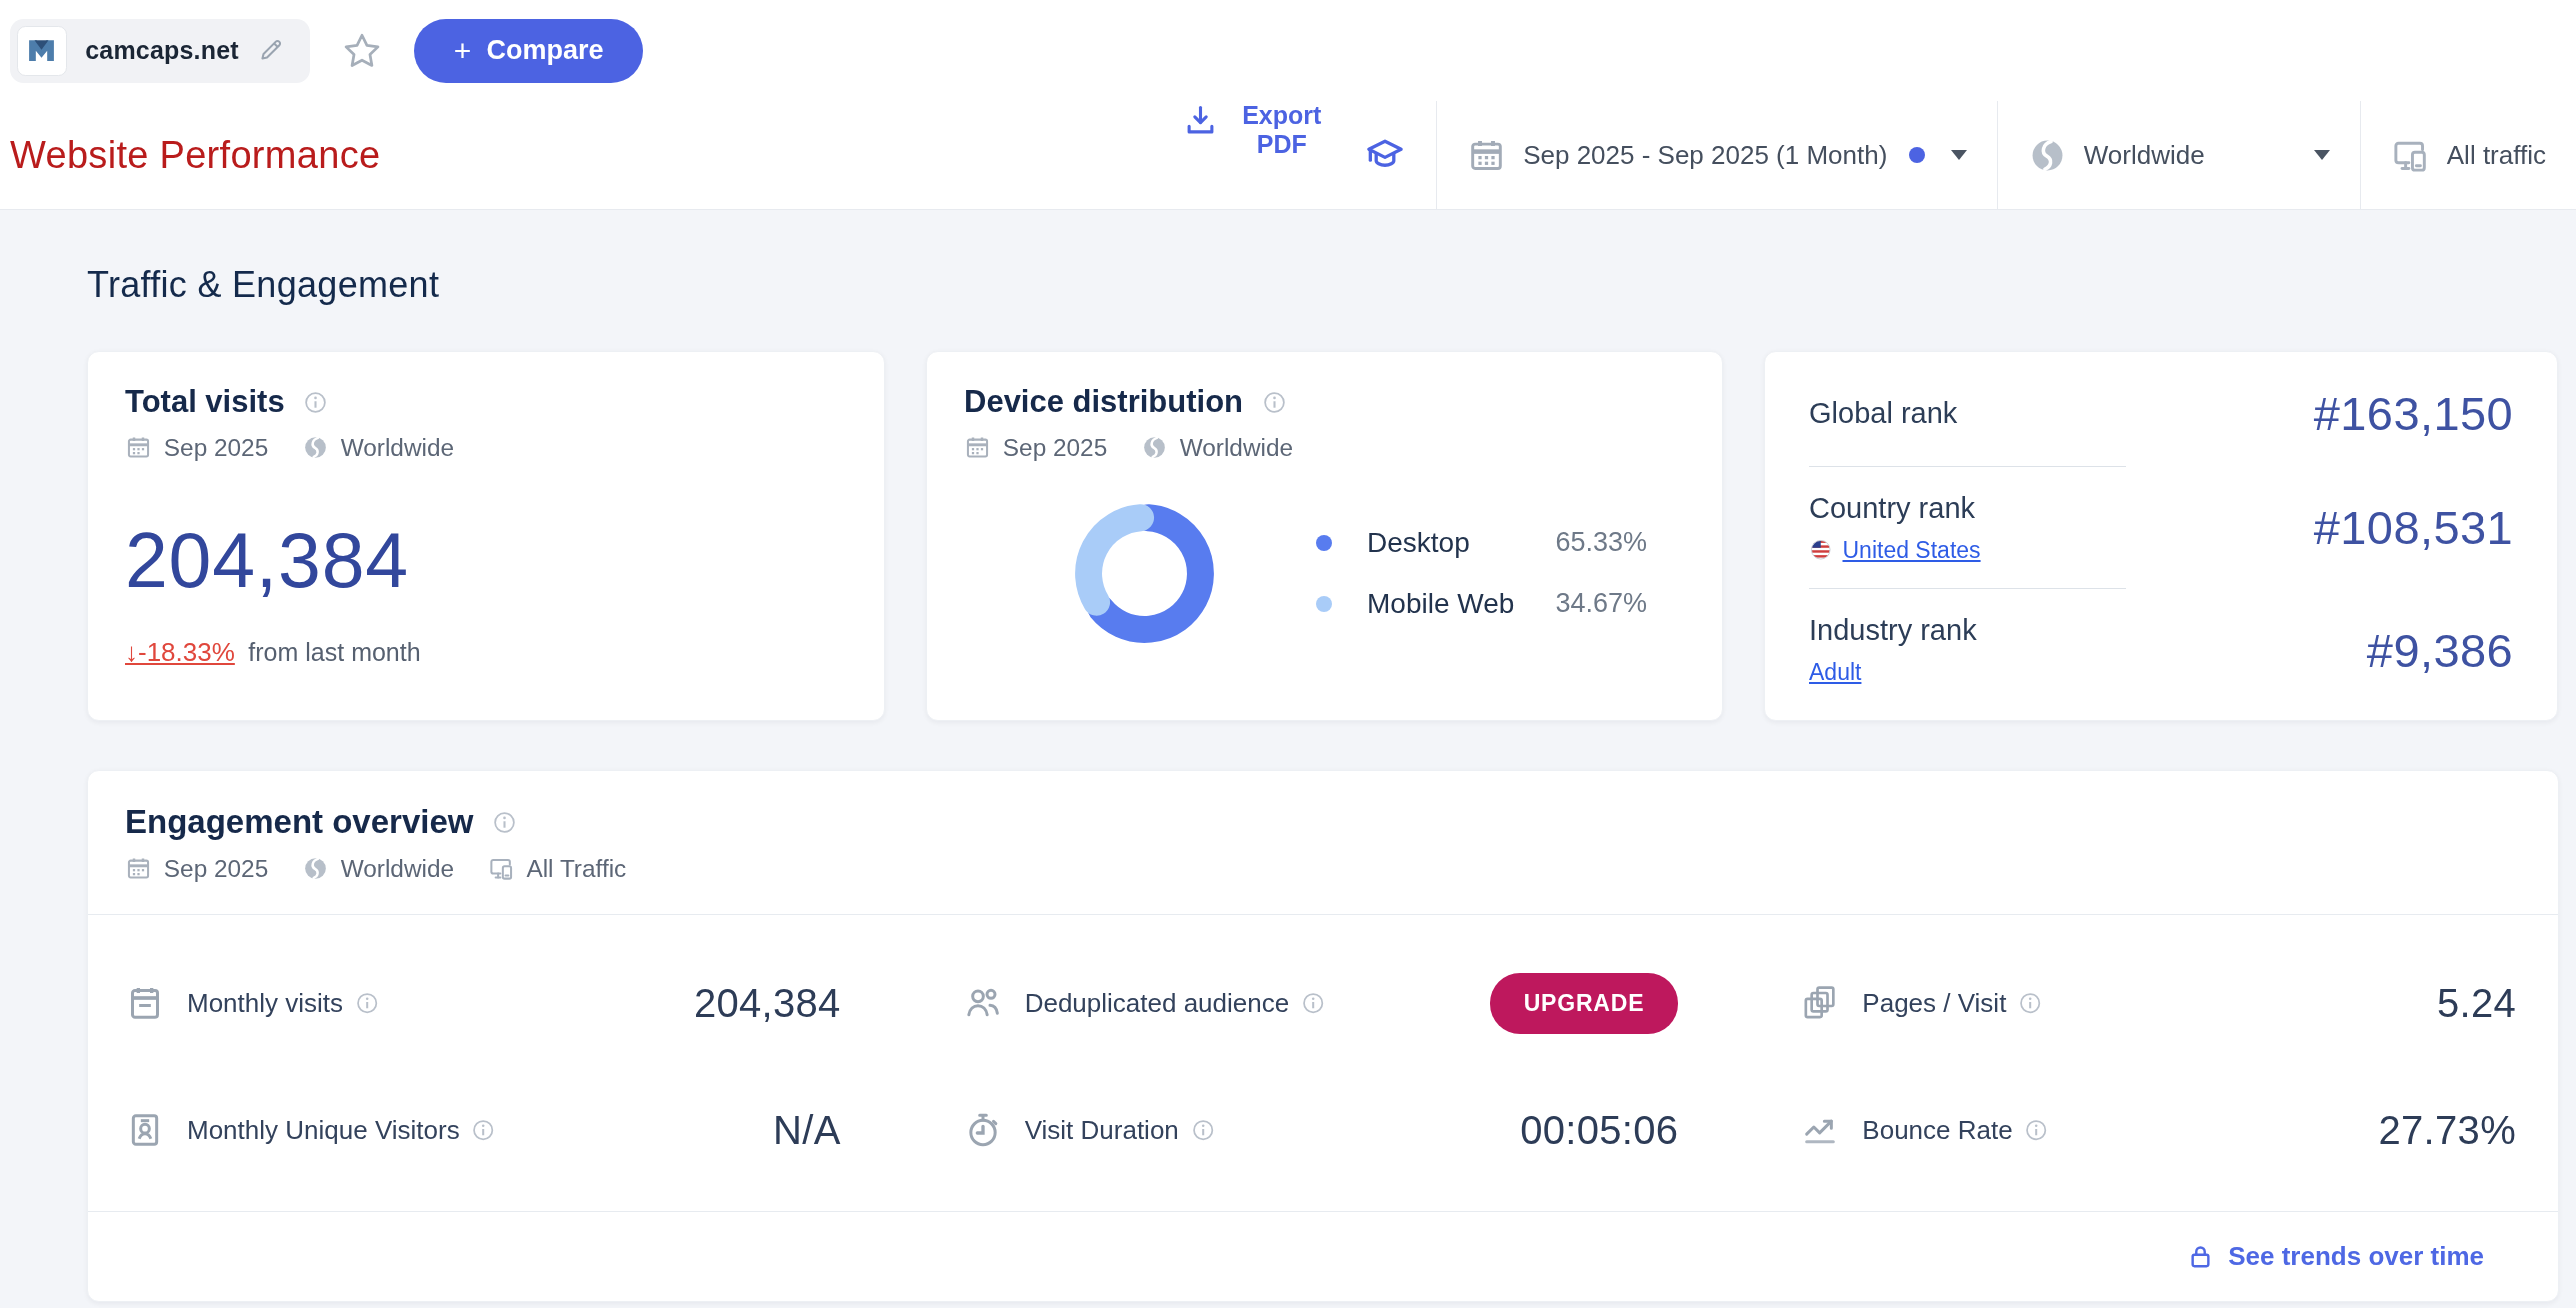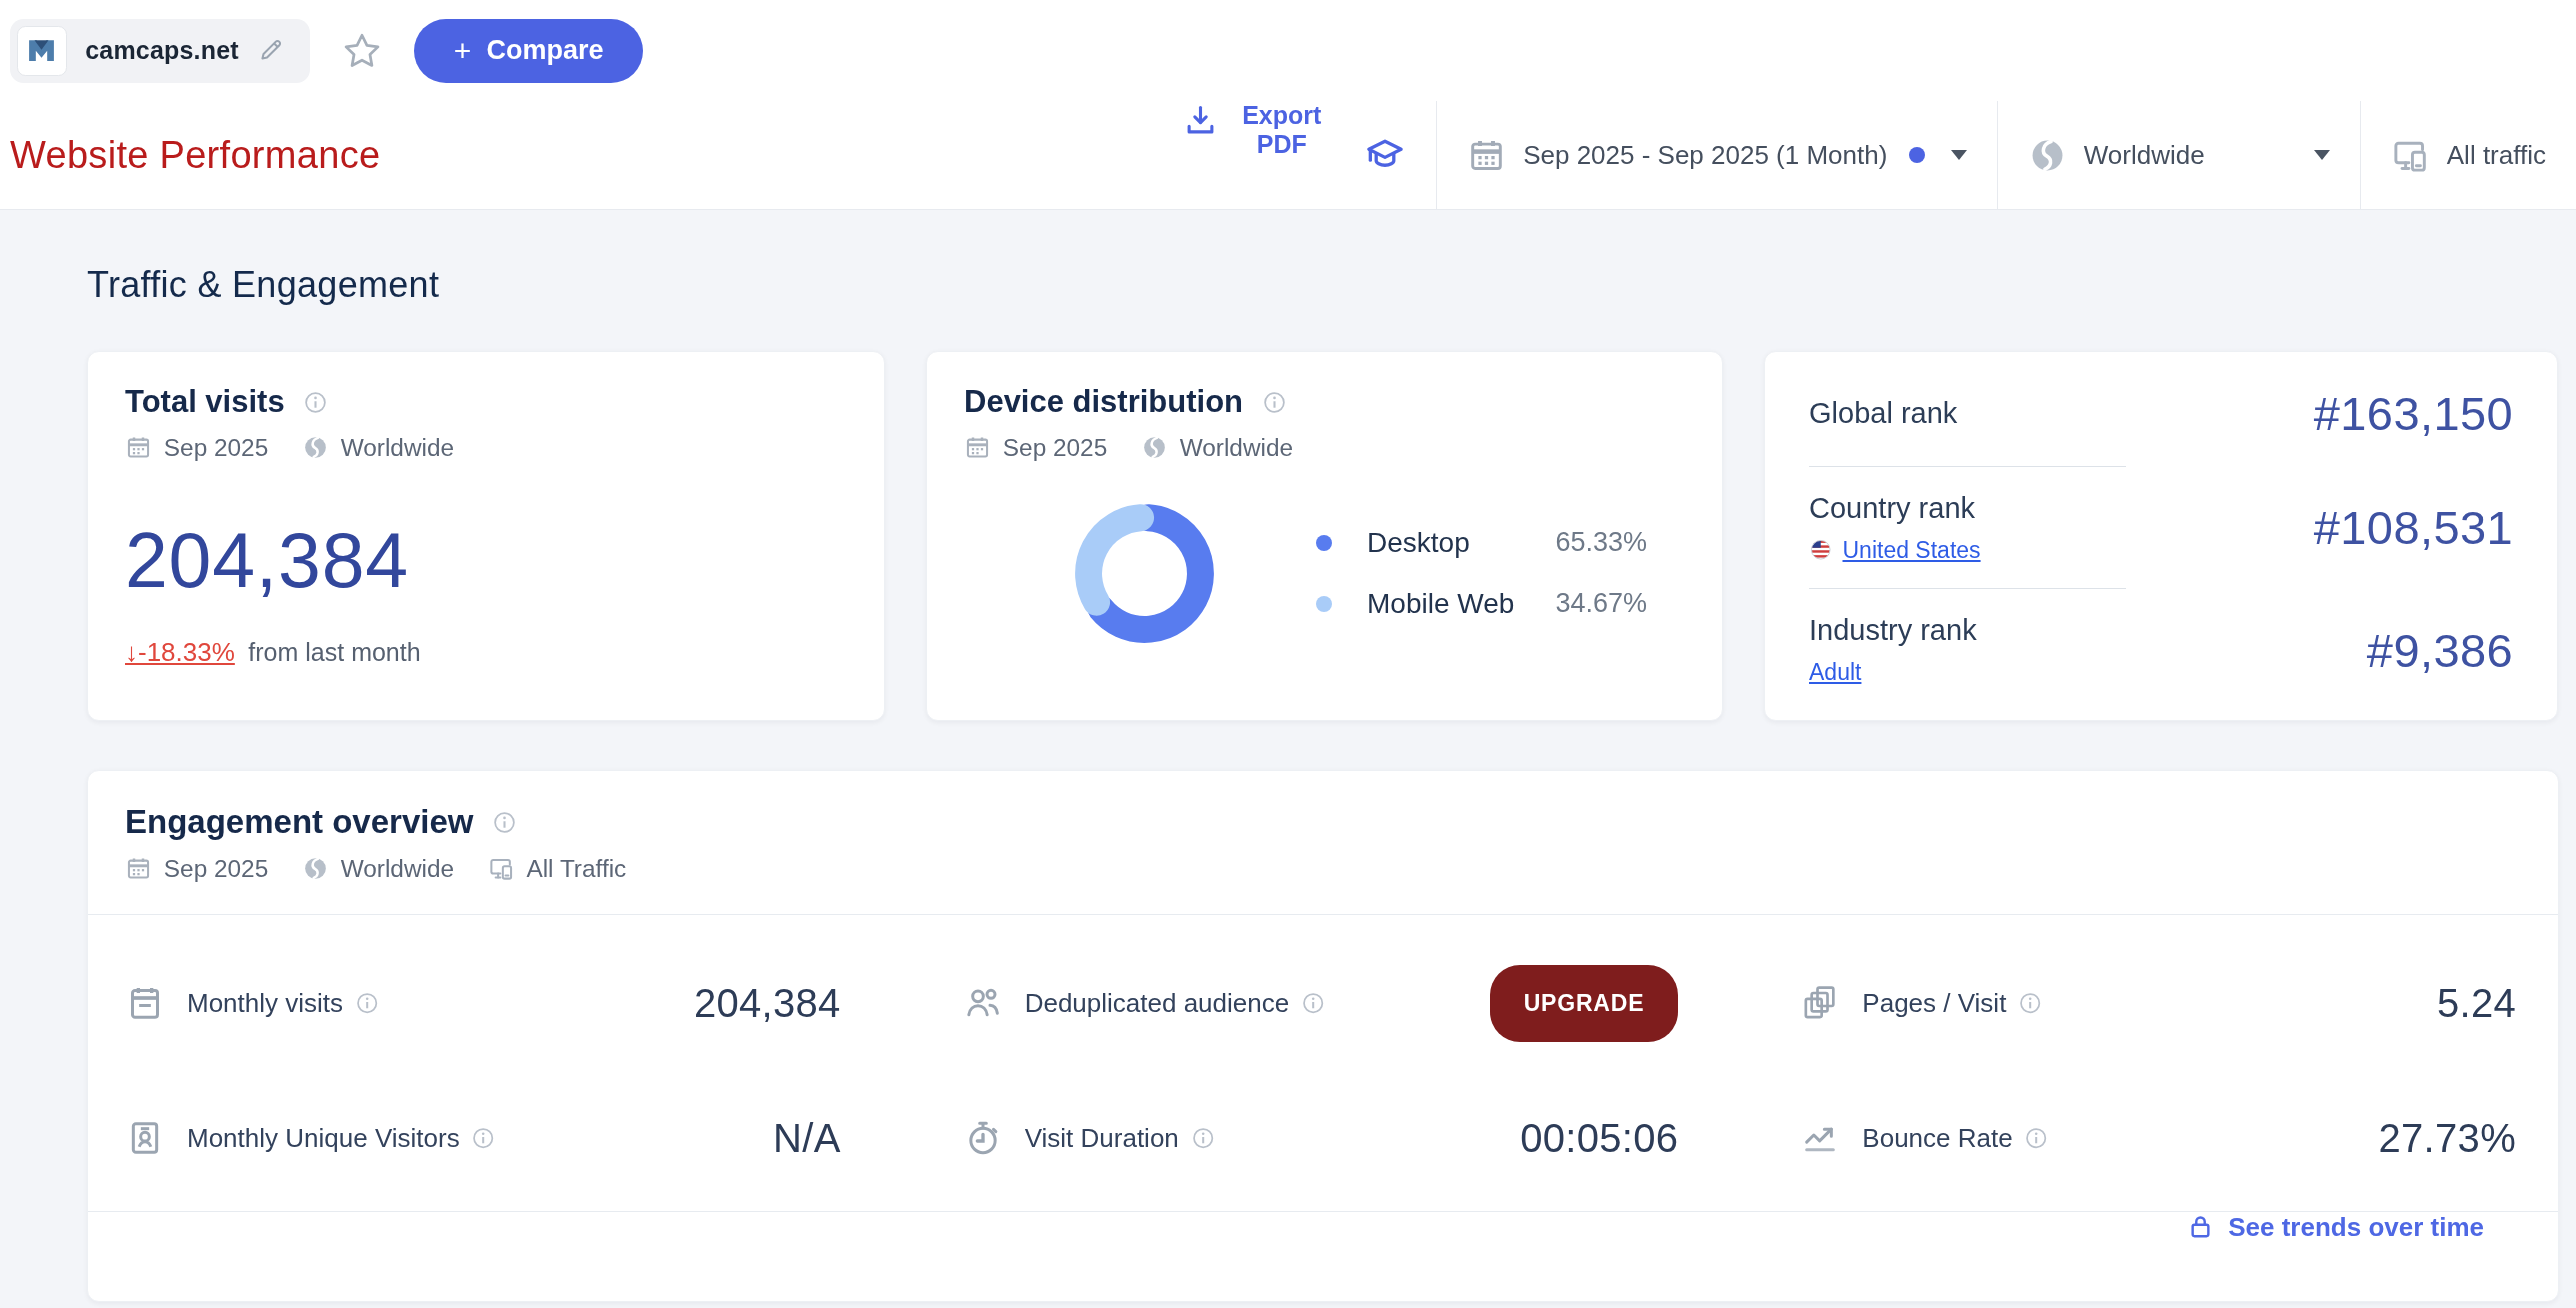--- a/index.html
+++ b/index.html
@@ -82,22 +82,22 @@
   .engagement { width:2472px; height:532px; margin-top:49px; display:flex; flex-direction:column; }
   .eng-header { height:143px; padding:32px 37px 0; }
   .eng-divider { height:0.8px; background:#e7ebf0; }
   .eng-grid { height:298px; display:grid; grid-template-columns:repeat(3,1fr); column-gap:122px; row-gap:74px; align-content:center; padding:0 42px 0 37px; }
   .metric { display:flex; align-items:center; }
   .metric-ic svg { width:40px; height:40px; display:block; }
   .metric-label { margin-left:22px; font-size:26px; color:#33425c; }
   .metric-info { margin-left:11.8px; }
   .metric-info svg { width:24.4px; height:24.4px; display:block; }
   .metric-value { margin-left:auto; font-size:40px; color:#2d3c57; letter-spacing:0.3px; }
-  .upgrade-btn { margin-left:auto; height:77px; padding:0 34px; border:none; border-radius:30px; background:#7f1d1d; color:#fff; font-family:inherit; font-size:23px; font-weight:700; letter-spacing:0.8px; cursor:pointer; }
-  .eng-footer { height:89px; display:flex; align-items:flex-start; justify-content:flex-end; padding-right:74px; gap:13px; cursor:pointer; }
+  .upgrade-btn { margin-left:auto; height:61px; padding:0 34px; border:none; border-radius:30px; background:#be185d; color:#fff; font-family:inherit; font-size:23px; font-weight:700; letter-spacing:0.8px; cursor:pointer; }
+  .eng-footer { height:89px; display:flex; align-items:center; justify-content:flex-end; padding-right:74px; gap:13px; cursor:pointer; }
   .eng-footer svg { width:29px; height:29px; }
   .trends-link { font-size:26px; font-weight:700; color:#4e68e4; }
 </style>
 </head>
 <body>
 
 <div class="topbar">
   <div class="domain-pill">
     <div class="favicon-box">
       <svg viewBox="0 0 24 24">

